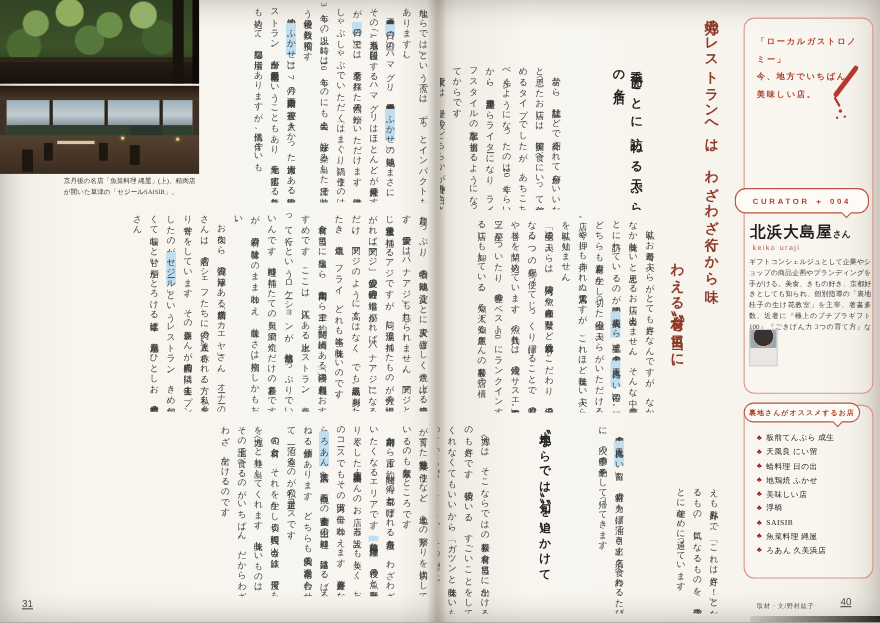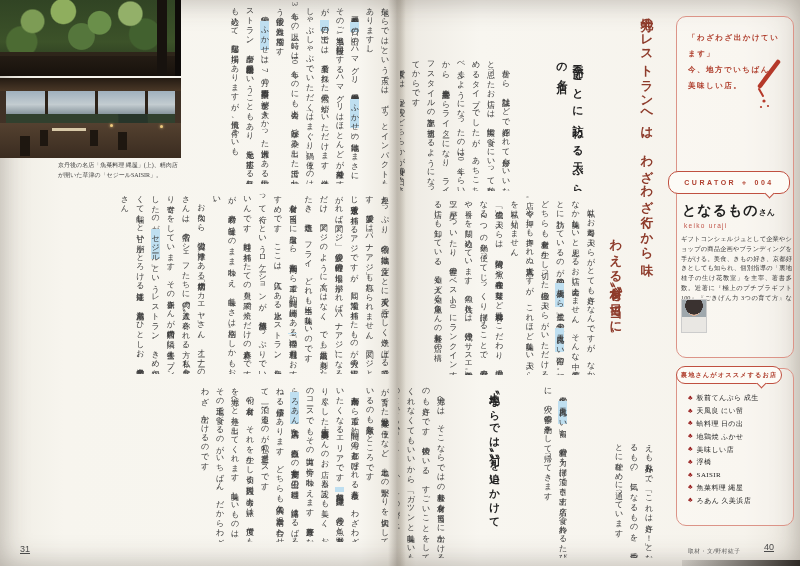--- a/index.html
+++ b/index.html
@@ -147,41 +147,41 @@
   <div class="vtext" style="left:602px;top:438px;width:54px;height:120px">えも私好みで。「これは好き！」となるもの、気になるものを、季節ごとに確かめに通っています。</div>
 
   <div class="vtext" style="left:398px;top:382px;width:202px;height:176px">
     <div>　名古屋の「<mark>天風良 にい留</mark>」も、素材の力を揚げ油で引き出す名店。食べ終わるたびに、次の季節の予約をして帰ってきます。</div>
     <div class="subhead">〝土地ならでは〟〝旬〟を追いかけて</div>
     <div>　地方へは、そこならではの素朴な食材を目当てに出かけるのも好きです。技術のいる、すごいことをしてくれなくてもいいから。「ガツンと美味しいもの」とでも言いましょうか。その方が「土</div>
   </div>
 
   <div class="sbox" style="left:676px;top:16px;width:116px;height:340px"></div>
 
-  <div class="quote">「わざわざ出かけています」
+  <div class="quote">「ローカルガストロノミー」
 今、地方でいちばん
 美味しい店。</div>
 
   <div class="brush">
     <svg width="36" height="56" viewBox="0 0 36 56">
       <path d="M8 30 L26 6" stroke="#b5392a" stroke-width="4.5" stroke-linecap="round" fill="none"></path>
       <path d="M7 33 l4 7" stroke="#b5392a" stroke-width="2" stroke-linecap="round" fill="none"></path>
       <circle cx="12" cy="45" r="1.6" fill="#b5392a"></circle>
       <circle cx="16" cy="50" r="1.1" fill="#b5392a"></circle>
       <circle cx="9" cy="51" r="1.1" fill="#b5392a"></circle>
     </svg>
   </div>
 
   <div class="bubble curator">
     <span>CURATOR ＋ 004</span>
     <div class="tail"></div>
   </div>
 
   <div class="cname">
-    <span>となるもの</span><span class="hon">さん</span>
+    <span>北浜大島屋</span><span class="hon">さん</span>
   </div>
   <div class="romaji">keiko uraji</div>
 
   <div class="profile">ギフトコンシェルジュとして企業やショップの商品企画やブランディングを手がける。美食、きもの好き、京都好きとしても知られ、個別指導の「裏地桂子の生け花教室」を主宰、著書多数。近著に『極上のプチプラギフト100』『ごきげん力 3つの育て方』など。</div>
 
   <div class="portrait"></div>
 
   <div class="sbox" style="left:676px;top:368px;width:116px;height:156px"></div>
   <div class="bubble listtitle">
     <span>裏地さんがオススメするお店</span>

